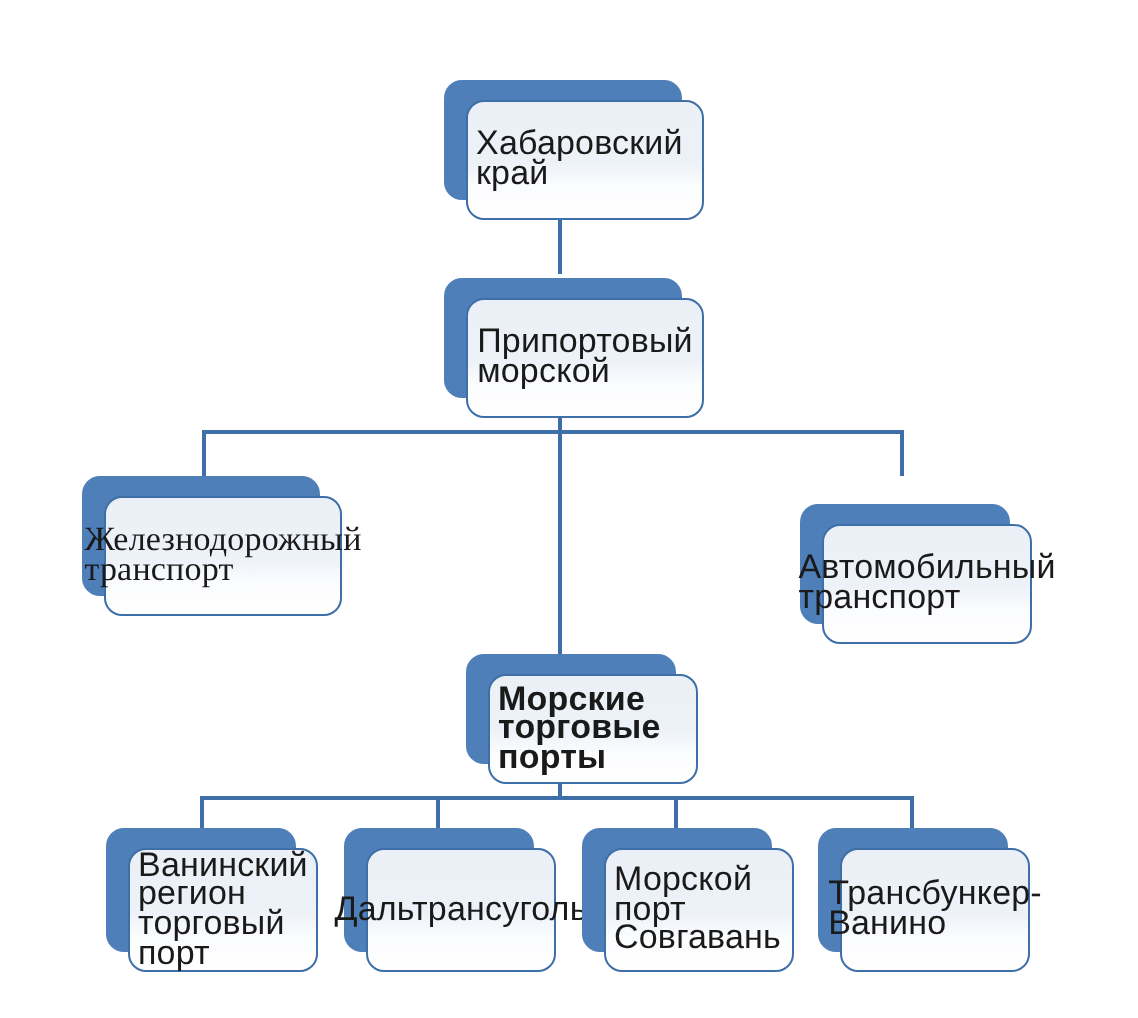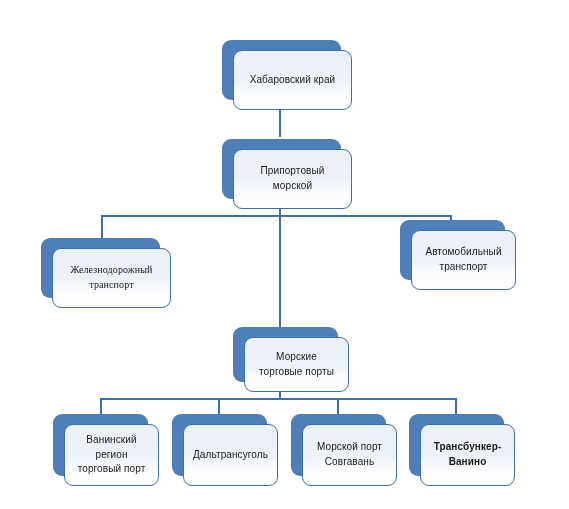--- a/index.html
+++ b/index.html
@@ -40,23 +40,22 @@
     box-sizing: border-box;
     border: 1.6px solid #3F6FA8;
     border-radius: 9px;
     background: linear-gradient(to bottom, #EBF0F7 0%, #EDF2F8 52%, #FBFCFE 73%, #FFFFFF 100%);
     display: flex;
     align-items: center;
     justify-content: center;
   }
   .node-label {
     color: #1A1A1A;
-    font-size: 10px;
+    font-size: 17px;
     line-height: 14.6px;
-    text-align: center;
     letter-spacing: 0.1px;
     padding: 0 4px;
     white-space: pre-line;
   }
 
   
   .conn {
     position: absolute;
     background: #3F6FA8;
   }
@@ -99,29 +98,29 @@
   </div>
 
   <div class="node" style="left:41px; top:238px; width:119px; height:60px;font-family:Liberation Serif, serif;">
     <div class="node-back"></div>
     <div class="node-front">
       <span class="node-label">Железнодорожный
 транспорт</span>
     </div>
   </div>
 
-  <div class="node" style="left:400px; top:220px; width:105px; height:60px;">
+  <div class="node" style="left:400px; top:252px; width:105px; height:60px;">
     <div class="node-back"></div>
     <div class="node-front">
       <span class="node-label">Автомобильный
 транспорт</span>
     </div>
   </div>
 
-  <div class="node" style="left:233px; top:327px; width:105px; height:55px;">
+  <div class="node" style="left:233px; top:327px; width:105px; height:55px;font-weight:bold;">
     <div class="node-back"></div>
     <div class="node-front">
       <span class="node-label">Морские
 торговые порты</span>
     </div>
   </div>
 
   <div class="node" style="left:53px; top:414px; width:95px; height:62px;">
     <div class="node-back"></div>
     <div class="node-front">
@@ -139,21 +138,21 @@
   </div>
 
   <div class="node" style="left:291px; top:414px; width:95px; height:62px;text-decoration:underline;">
     <div class="node-back"></div>
     <div class="node-front">
       <span class="node-label">Морской порт
 Совгавань</span>
     </div>
   </div>
 
-  <div class="node" style="left:409px; top:414px; width:95px; height:62px;font-weight:bold;">
+  <div class="node" style="left:409px; top:414px; width:95px; height:62px;">
     <div class="node-back"></div>
     <div class="node-front">
       <span class="node-label">Трансбункер-
 Ванино</span>
     </div>
   </div>
 
 </div>
 
 </body></html>

